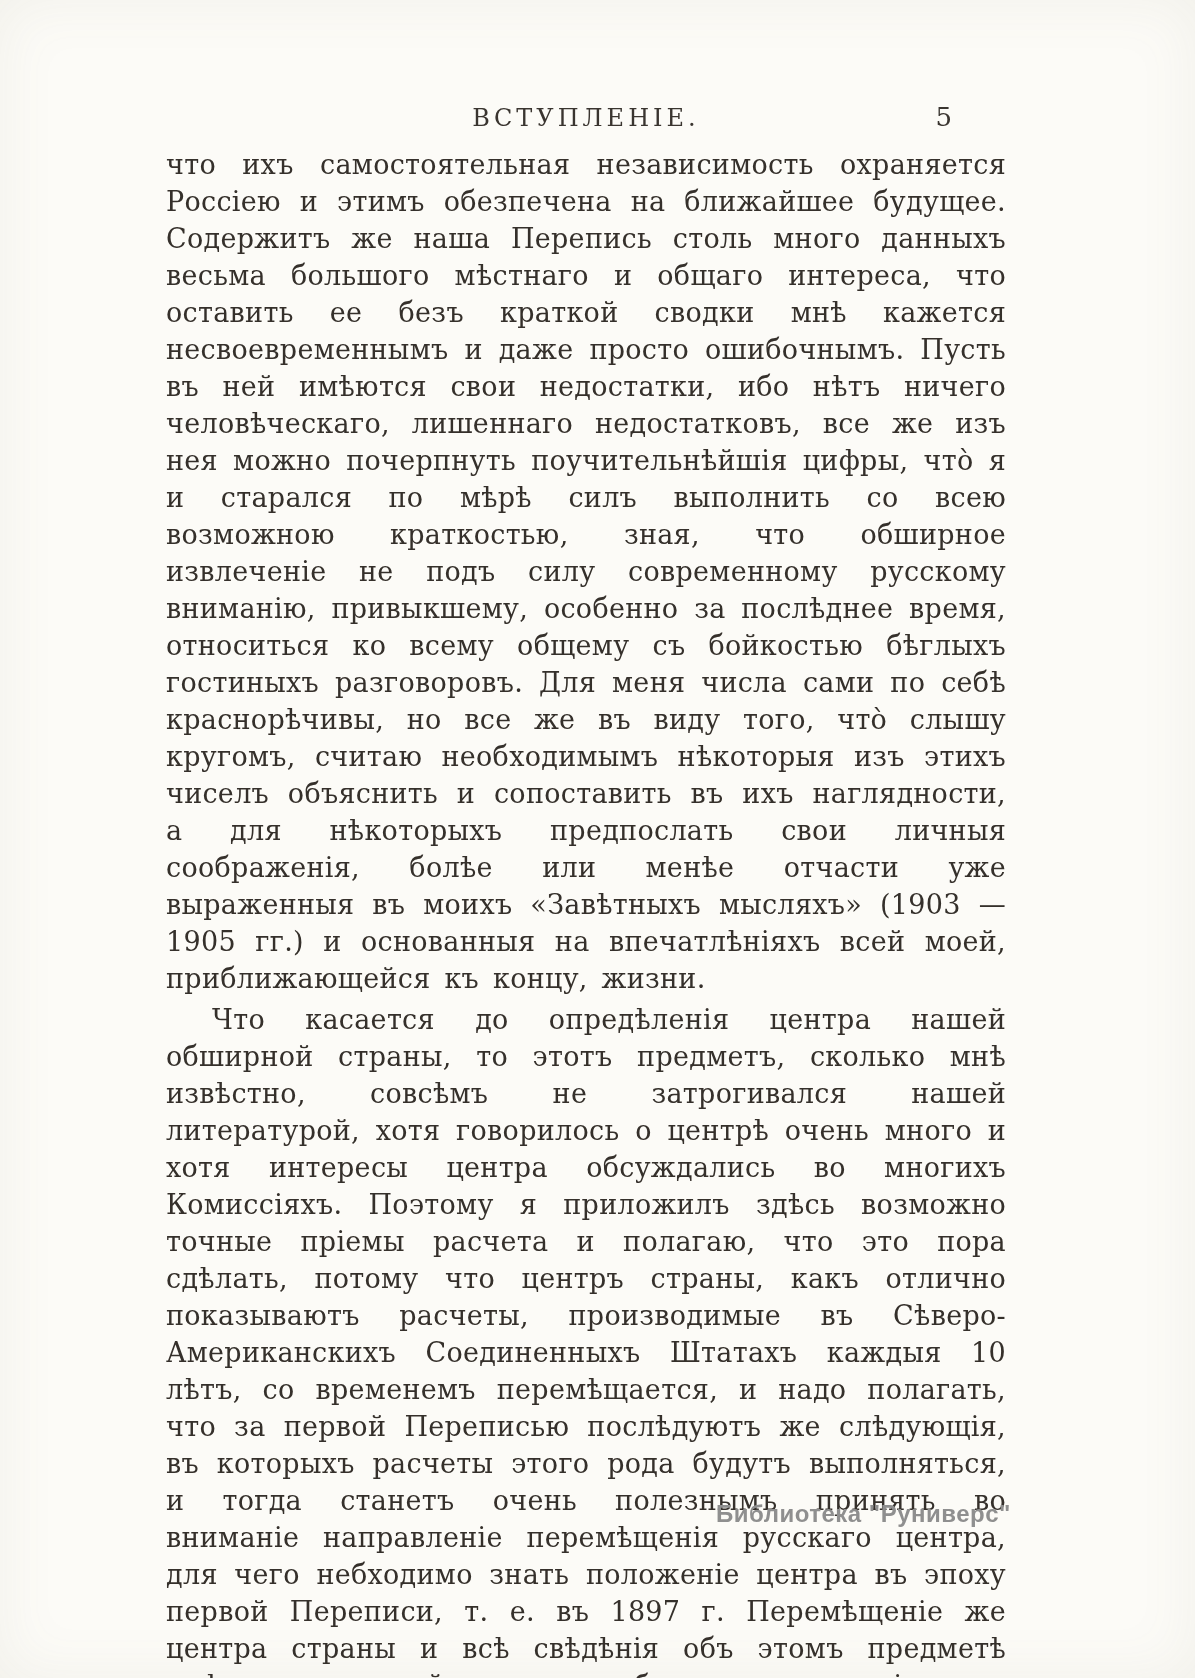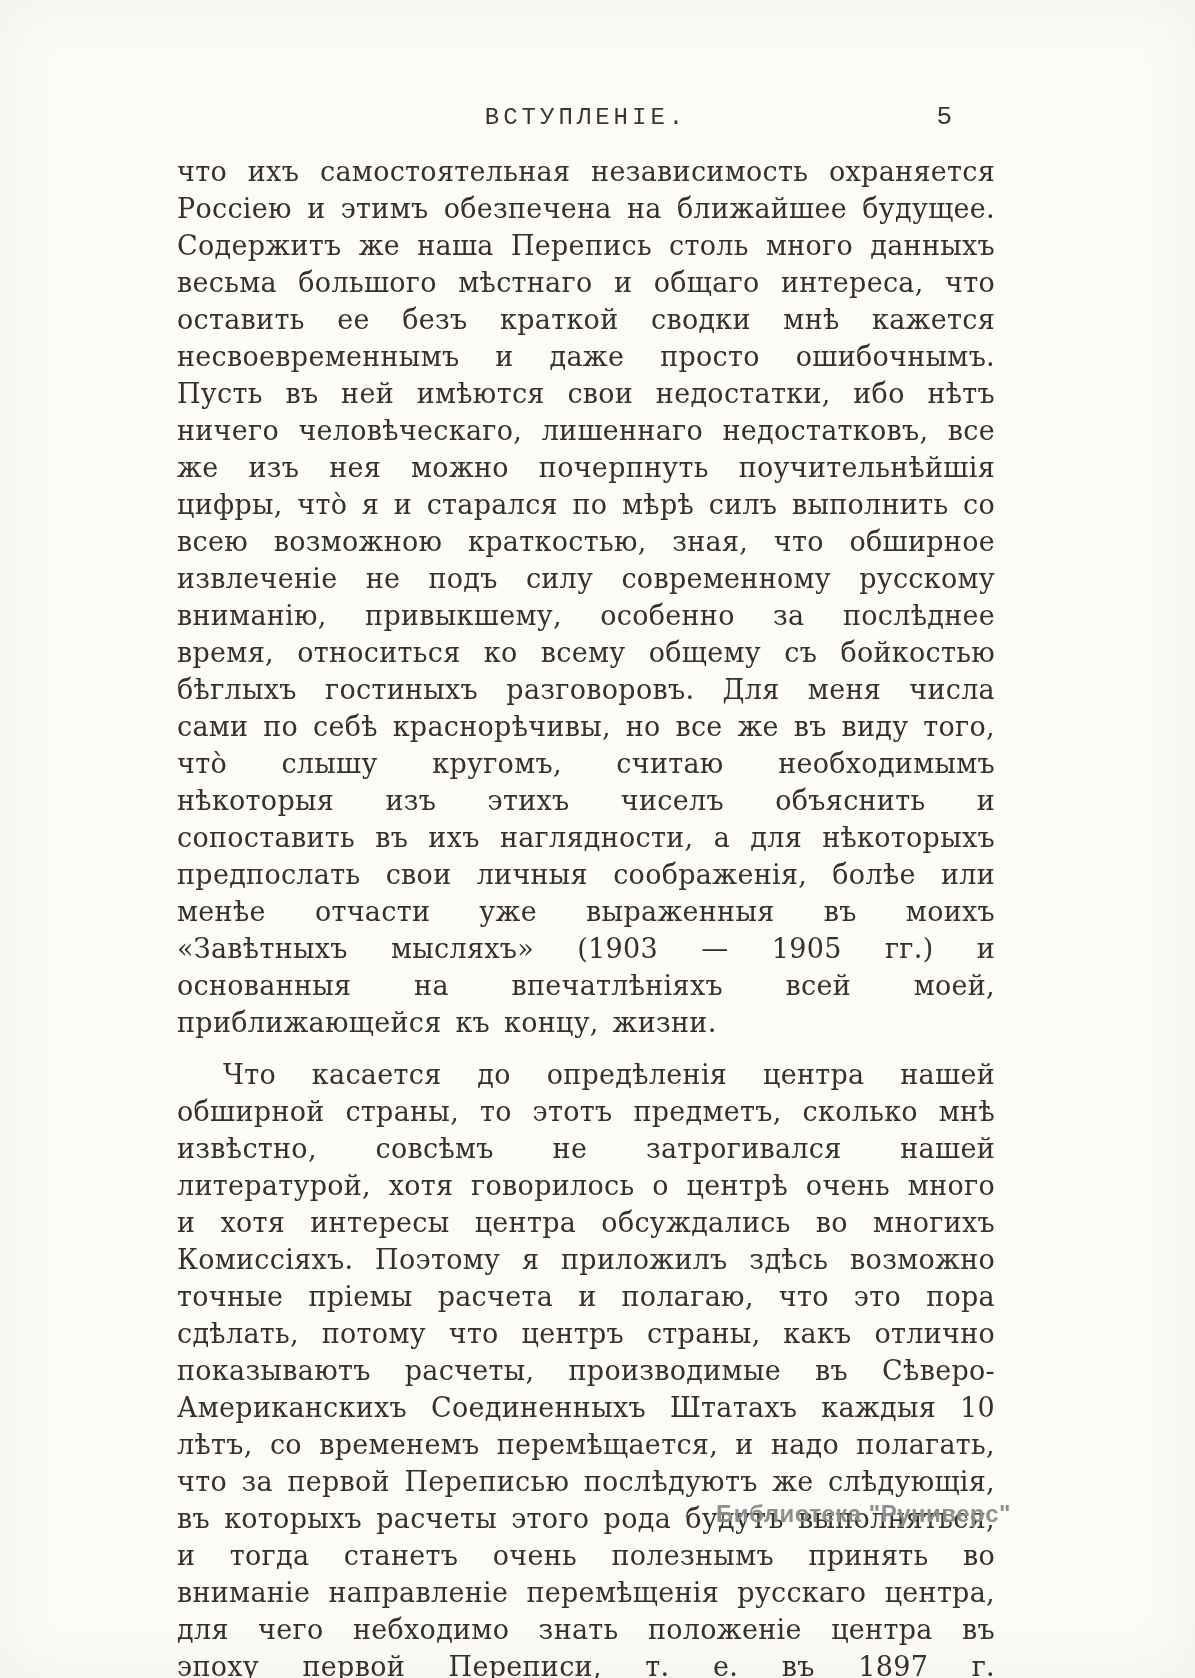--- a/index.html
+++ b/index.html
@@ -21,38 +21,37 @@
   .textblock {
     position: absolute;
     left: 162px;
     top: 104px;
     width: 848px;
   }
   .header {
     position: relative;
     height: 34px;
     margin-bottom: 8px;
-    font-family: Liberation Mono, monospace;
   }
   .title {
     display: block;
     text-align: center;
     font-size: 24px;
     letter-spacing: 4px;
     color: #3a3530;
   }
   .pagenum {
     position: absolute;
     right: 58px;
     top: -2px;
     font-size: 26px;
     color: #3a3530;
   }
   .bodytext p {
-    margin: 15px;
+    margin: 4px;
     font-size: 27px;
     line-height: 37px;
     text-align: justify;
     word-spacing: 5px;
     letter-spacing: 0.3px;
   }
   .bodytext p.indent {
     text-indent: 46px;
   }
   .watermark {

